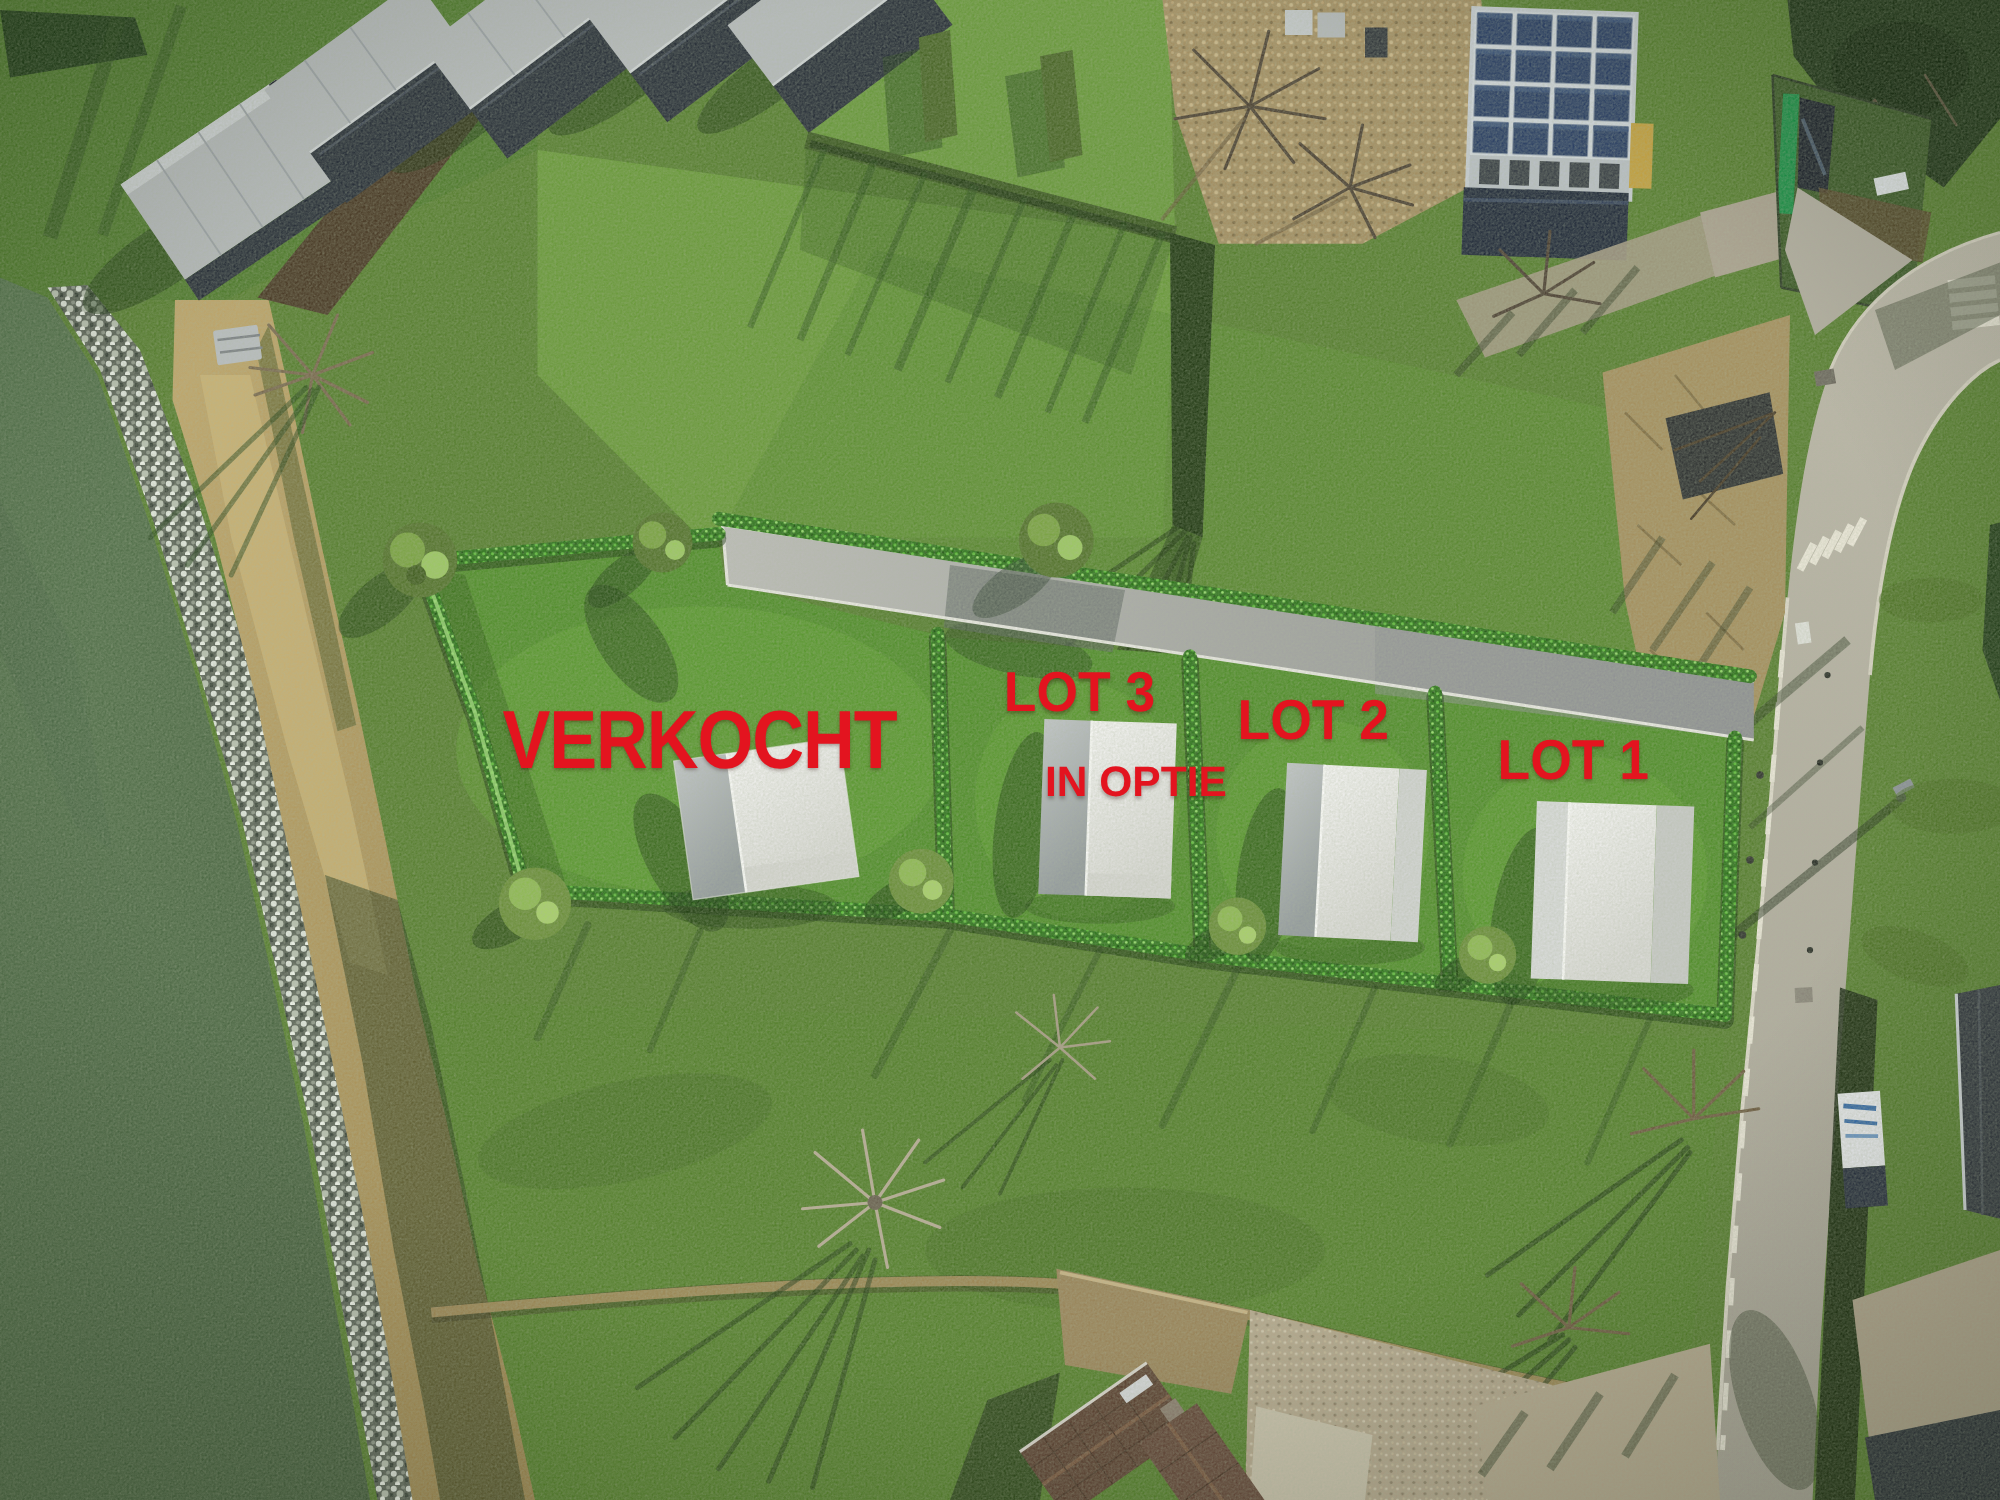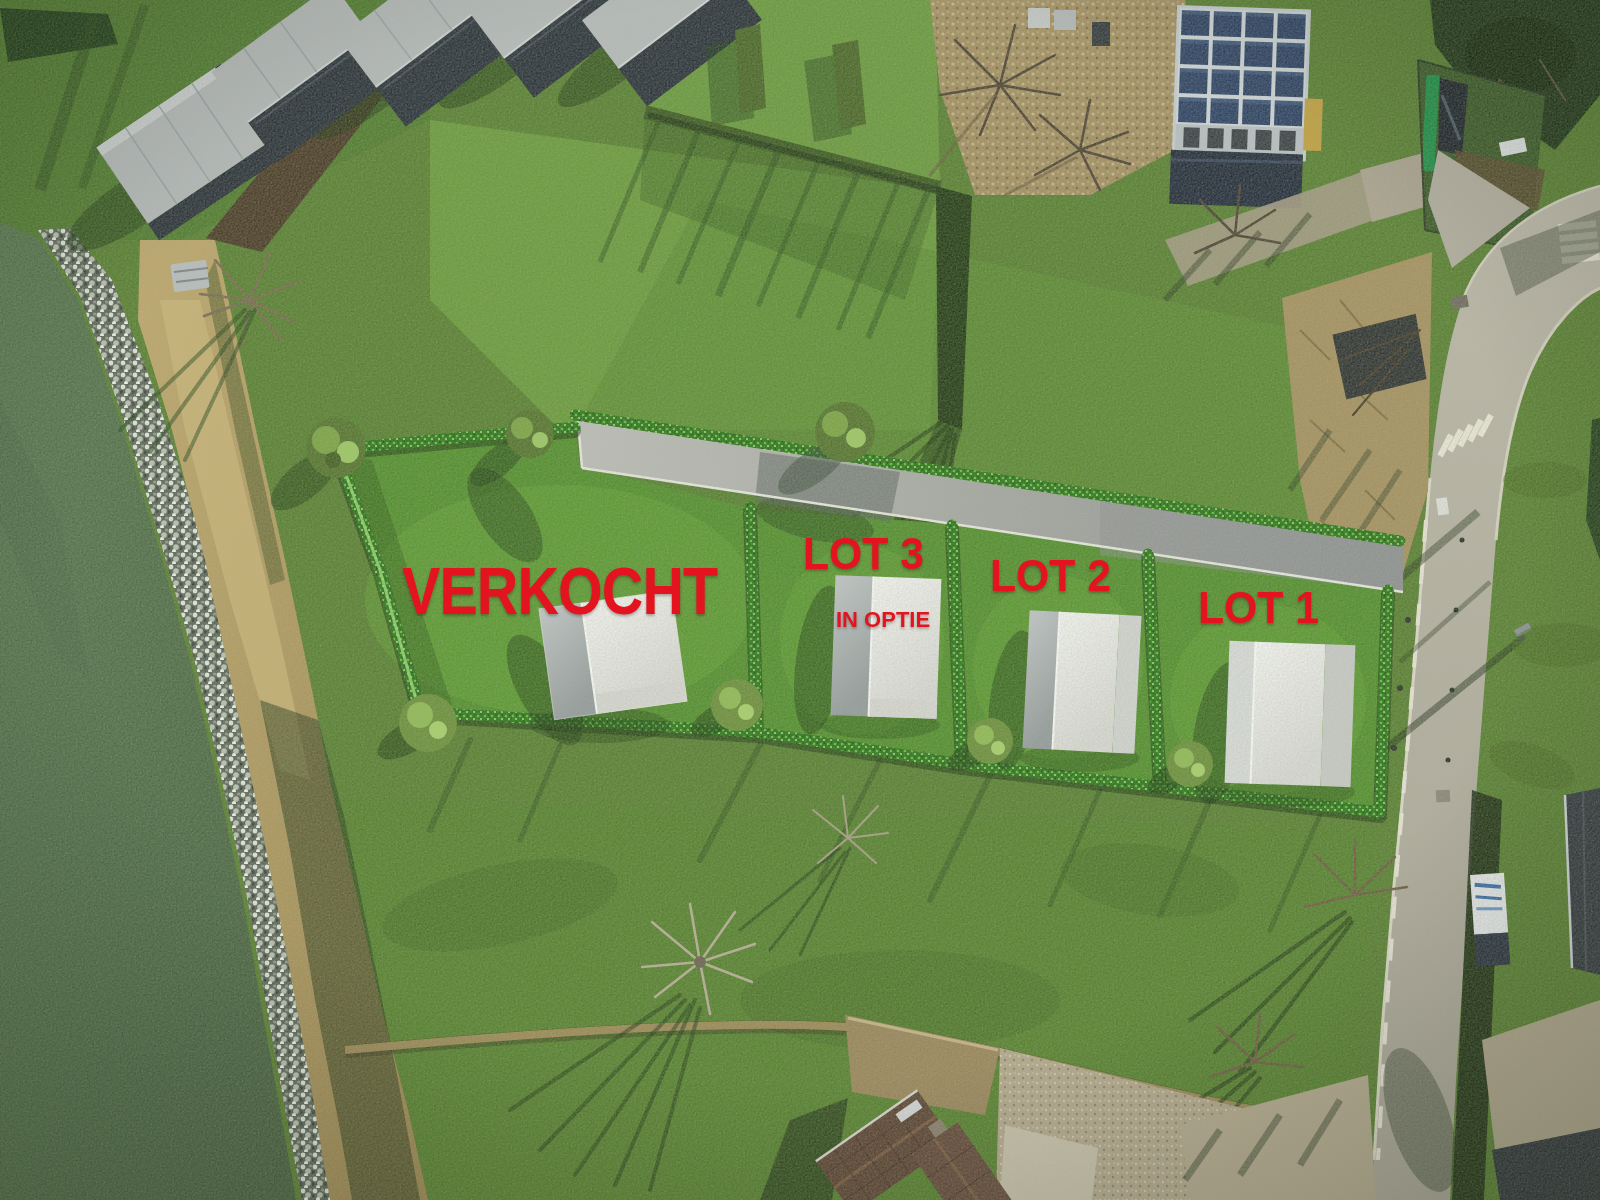--- a/index.html
+++ b/index.html
@@ -8,21 +8,21 @@
     background:#e5e5e5;font-family:"Liberation Sans",sans-serif;
   }
   .stage svg{position:absolute;left:0;top:0;}
   .red-label{
     position:absolute;line-height:1;white-space:nowrap;font-weight:bold;
     color:var(--label-red,#e3141f);transform-origin:left top;
     text-shadow:0 2px 3px rgba(40,10,0,.30);
   }
   .label-verkocht{left:402px;top:558px;font-size:66px;transform:scaleX(.87);letter-spacing:-1px;}
   .label-lot3{left:803px;top:531px;font-size:45px;transform:scaleX(.95);}
-  .label-inoptie{left:836px;top:609px;font-size:22px;}
+  .label-inoptie{left:836px;top:609px;font-size:34px;}
   .label-lot2{left:990px;top:553px;font-size:45px;transform:scaleX(.95);}
   .label-lot1{left:1198px;top:585px;font-size:45px;transform:scaleX(.95);}
 </style>
 </head>
 <body>
 
 <div class="stage">
 <svg width="1600" height="1200" viewBox="0 0 1600 1200" xmlns="http://www.w3.org/2000/svg">
 <defs>
   <linearGradient id="gWater" x1="0" y1="0" x2="1" y2="1">

